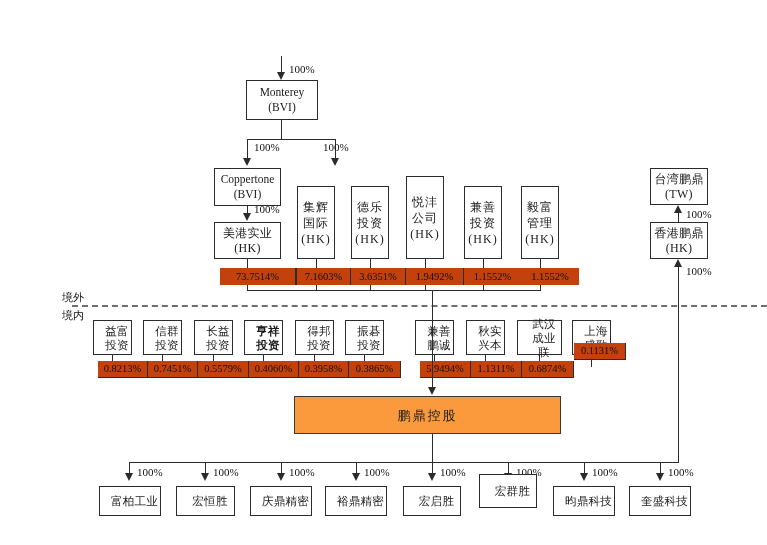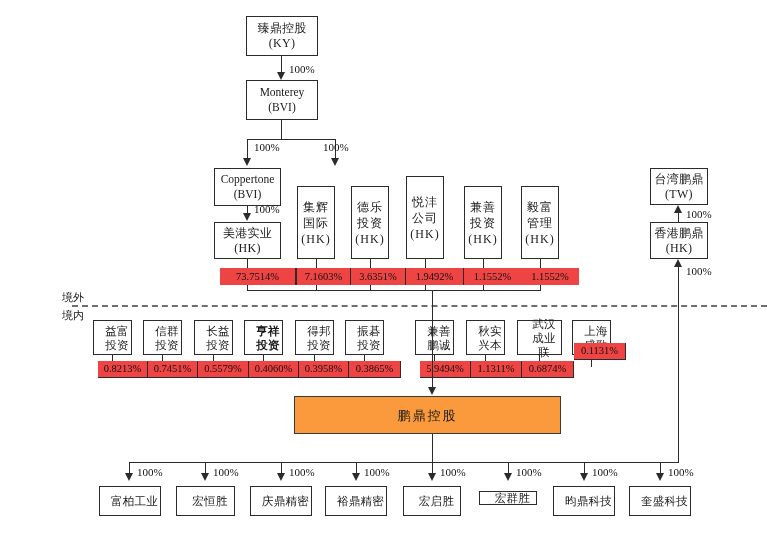--- a/index.html
+++ b/index.html
@@ -42,21 +42,21 @@
   .box.small{font-size:11.5px;line-height:14px;padding-left:9px;}
   .pctcell{
     position:absolute;
     box-sizing:border-box;
     border:1px solid #2b2b2b;
     font-size:10.5px;
     line-height:12px;
     display:flex;
     align-items:center;
     justify-content:center;
-    background:#ef4444;
+    background:#c2410c;
     white-space:nowrap;
     color:#111;
   }
 
   .ln{position:absolute;background:#2b2b2b;}
   .lnv{width:1.3px;}
   .lnh{height:1.3px;}
 
   .arw{
     position:absolute;
@@ -79,22 +79,20 @@
     line-height:13px;
     color:#111;
     white-space:nowrap;
   }
 </style>
 </head>
 <body>
 
 <div id="chart">
 
-  <div class="box" style="left:246px;top:16px;width:72px;height:40px;">臻鼎控股
-(KY)</div>
 
   <div class="ln lnv" style="left:281px;top:56px;height:19px;"></div>
   <div class="arw down" style="left:277px;top:72px;"></div>
   <div class="edgelbl" style="left:289px;top:63px;">100%</div>
 
   <div class="box latin" style="left:246px;top:80px;width:72px;height:40px;">Monterey
 (BVI)</div>
 
   <div class="ln lnv" style="left:281px;top:120px;height:19px;"></div>
   <div class="ln lnh" style="left:247px;top:139px;width:89px;"></div>
@@ -240,21 +238,21 @@
   <div class="box small" style="left:325px;top:486px;width:62px;height:30px;">裕鼎精密</div>
 
   <div class="ln lnv" style="left:432px;top:462px;height:15px;"></div>
   <div class="arw down" style="left:428px;top:473px;"></div>
   <div class="edgelbl" style="left:440px;top:466px;">100%</div>
   <div class="box small" style="left:403px;top:486px;width:58px;height:30px;">宏启胜</div>
 
   <div class="ln lnv" style="left:508px;top:462px;height:15px;"></div>
   <div class="arw down" style="left:504px;top:473px;"></div>
   <div class="edgelbl" style="left:516px;top:466px;">100%</div>
-  <div class="box small" style="left:479px;top:491px;width:58px;height:14px;">宏群胜</div>
+  <div class="box small" style="left:479px;top:474px;width:58px;height:34px;">宏群胜</div>
 
   <div class="ln lnv" style="left:584px;top:462px;height:15px;"></div>
   <div class="arw down" style="left:580px;top:473px;"></div>
   <div class="edgelbl" style="left:592px;top:466px;">100%</div>
   <div class="box small" style="left:553px;top:486px;width:62px;height:30px;">昀鼎科技</div>
 
   <div class="ln lnv" style="left:660px;top:462px;height:15px;"></div>
   <div class="arw down" style="left:656px;top:473px;"></div>
   <div class="edgelbl" style="left:668px;top:466px;">100%</div>
   <div class="box small" style="left:629px;top:486px;width:62px;height:30px;">奎盛科技</div>

